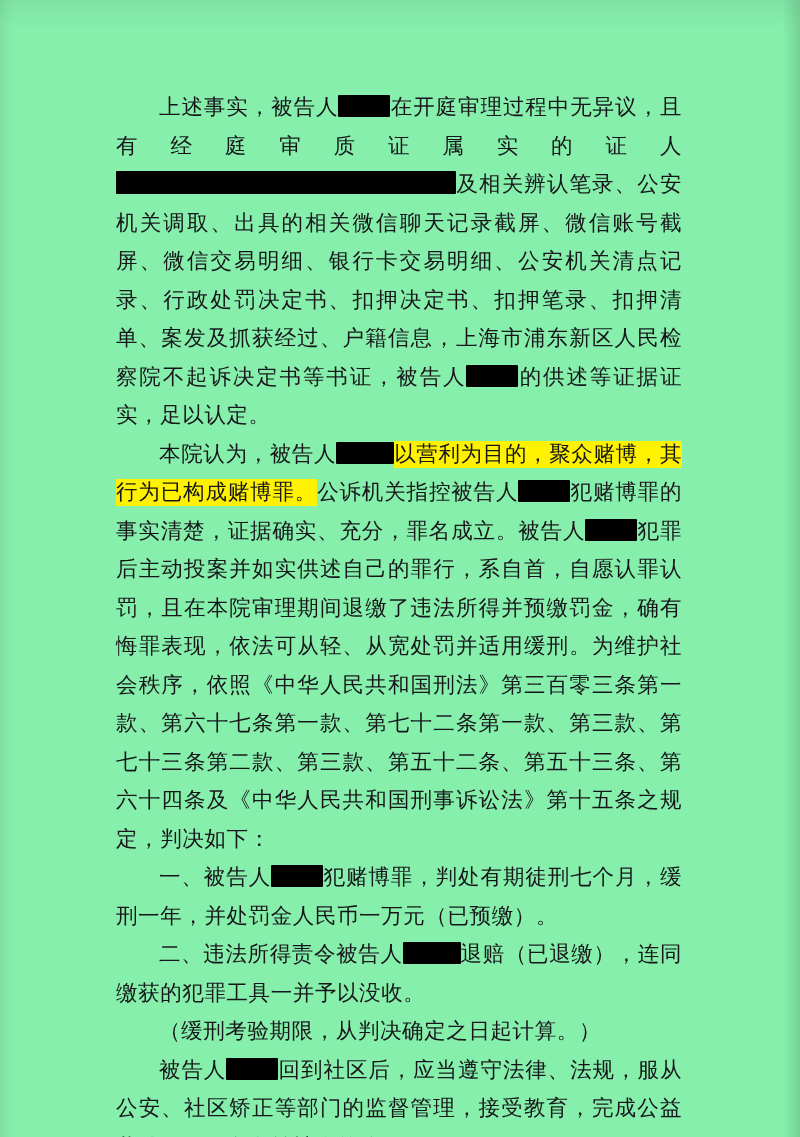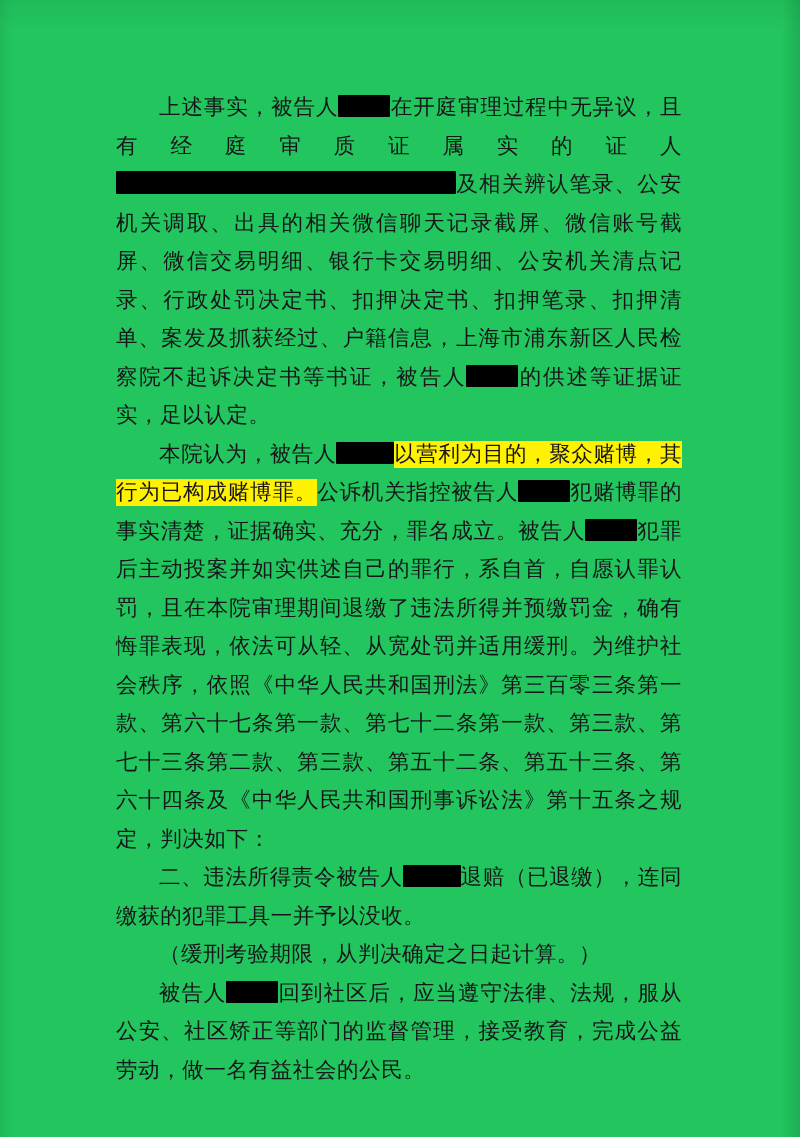--- a/index.html
+++ b/index.html
@@ -9,21 +9,21 @@
   }
   body {
     width: 800px;
     height: 1137px;
     font-family: "Liberation Serif", "DejaVu Serif", serif;
   }
   .page {
     position: relative;
     width: 800px;
     height: 1137px;
-    background: #22c55e;
+    background: #86efac;
     overflow: hidden;
   }
   
   .page-shadow-right {
     position: absolute;
     top: 0;
     right: 0;
     width: 18px;
     height: 100%;
     background: linear-gradient(to right, rgba(0,0,0,0.0), rgba(0,0,0,0.12));
@@ -83,17 +83,18 @@
 <body>
 
 <div class="page">
   <div class="page-shadow-top"></div>
   <div class="page-shadow-left"></div>
   <div class="page-shadow-right"></div>
 
   <div class="body-text">
     <p class="para"><span>上述事实，被告人</span><span class="redact r-short"></span><span>在开庭审理过程中无异议，且有经庭审质证属实的证人</span><span class="redact r-xlong"></span><span>及相关辨认笔录、公安机关调取、出具的相关微信聊天记录截屏、微信账号截屏、微信交易明细、银行卡交易明细、公安机关清点记录、行政处罚决定书、扣押决定书、扣押笔录、扣押清单、案发及抓获经过、户籍信息，上海市浦东新区人民检察院不起诉决定书等书证，被告人</span><span class="redact r-short"></span><span>的供述等证据证实，足以认定。</span></p>
     <p class="para"><span>本院认为，被告人</span><span class="redact r-mid"></span><span class="hl">以营利为目的，聚众赌博，其行为已构成赌博罪。</span><span>公诉机关指控被告人</span><span class="redact r-short"></span><span>犯赌博罪的事实清楚，证据确实、充分，罪名成立。被告人</span><span class="redact r-short"></span><span>犯罪后主动投案并如实供述自己的罪行，系自首，自愿认罪认罚，且在本院审理期间退缴了违法所得并预缴罚金，确有悔罪表现，依法可从轻、从宽处罚并适用缓刑。为维护社会秩序，依照《中华人民共和国刑法》第三百零三条第一款、第六十七条第一款、第七十二条第一款、第三款、第七十三条第二款、第三款、第五十二条、第五十三条、第六十四条及《中华人民共和国刑事诉讼法》第十五条之规定，判决如下：</span></p>
+    <p class="para"><span>一、被告人</span><span class="redact r-short"></span><span>犯赌博罪，判处有期徒刑七个月，缓刑一年，并处罚金人民币一万元（已预缴）。</span></p>
     <p class="para"><span>二、违法所得责令被告人</span><span class="redact r-mid"></span><span>退赔（已退缴），连同缴获的犯罪工具一并予以没收。</span></p>
     <p class="para"><span>（缓刑考验期限，从判决确定之日起计算。）</span></p>
     <p class="para"><span>被告人</span><span class="redact r-short"></span><span>回到社区后，应当遵守法律、法规，服从公安、社区矫正等部门的监督管理，接受教育，完成公益劳动，做一名有益社会的公民。</span></p>
   </div>
 </div>
 
 </body></html>

